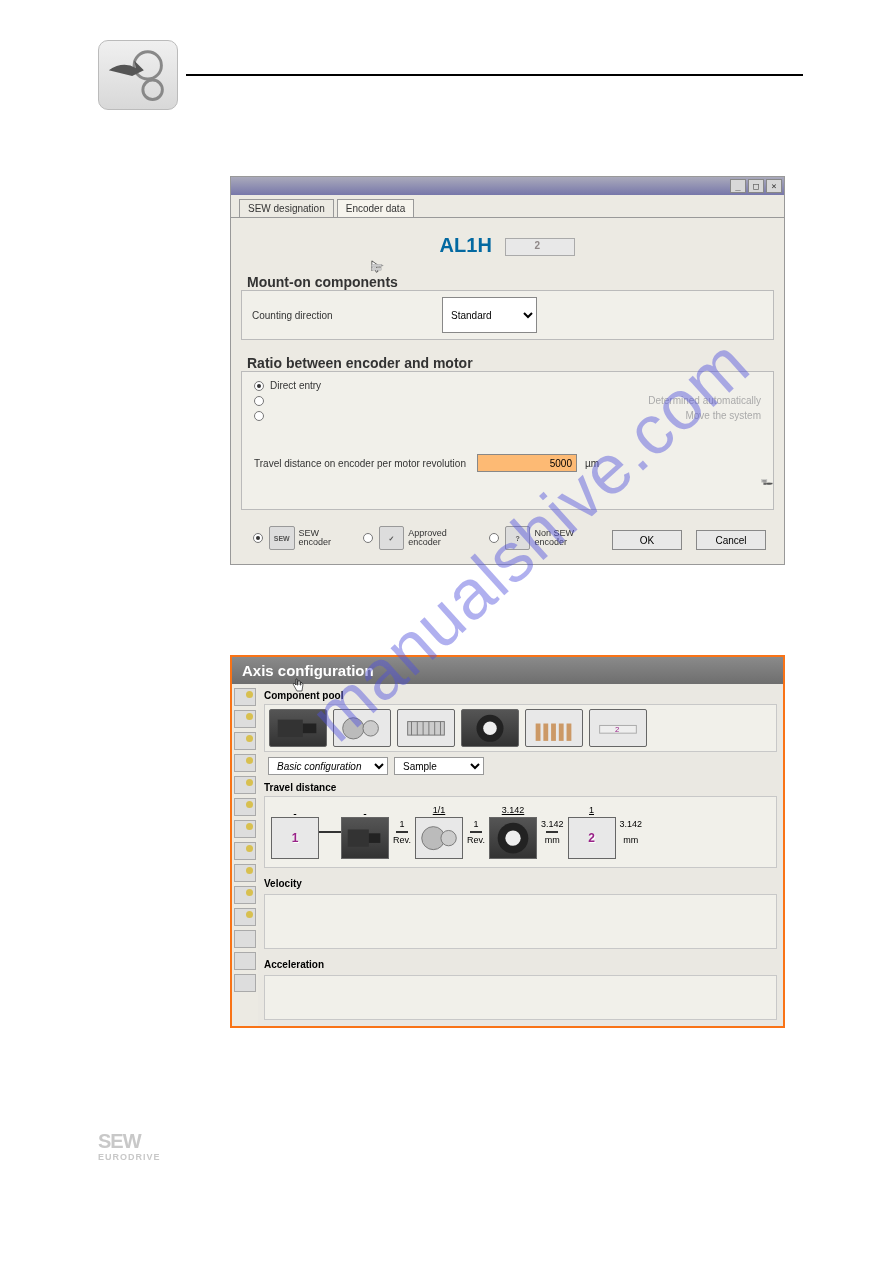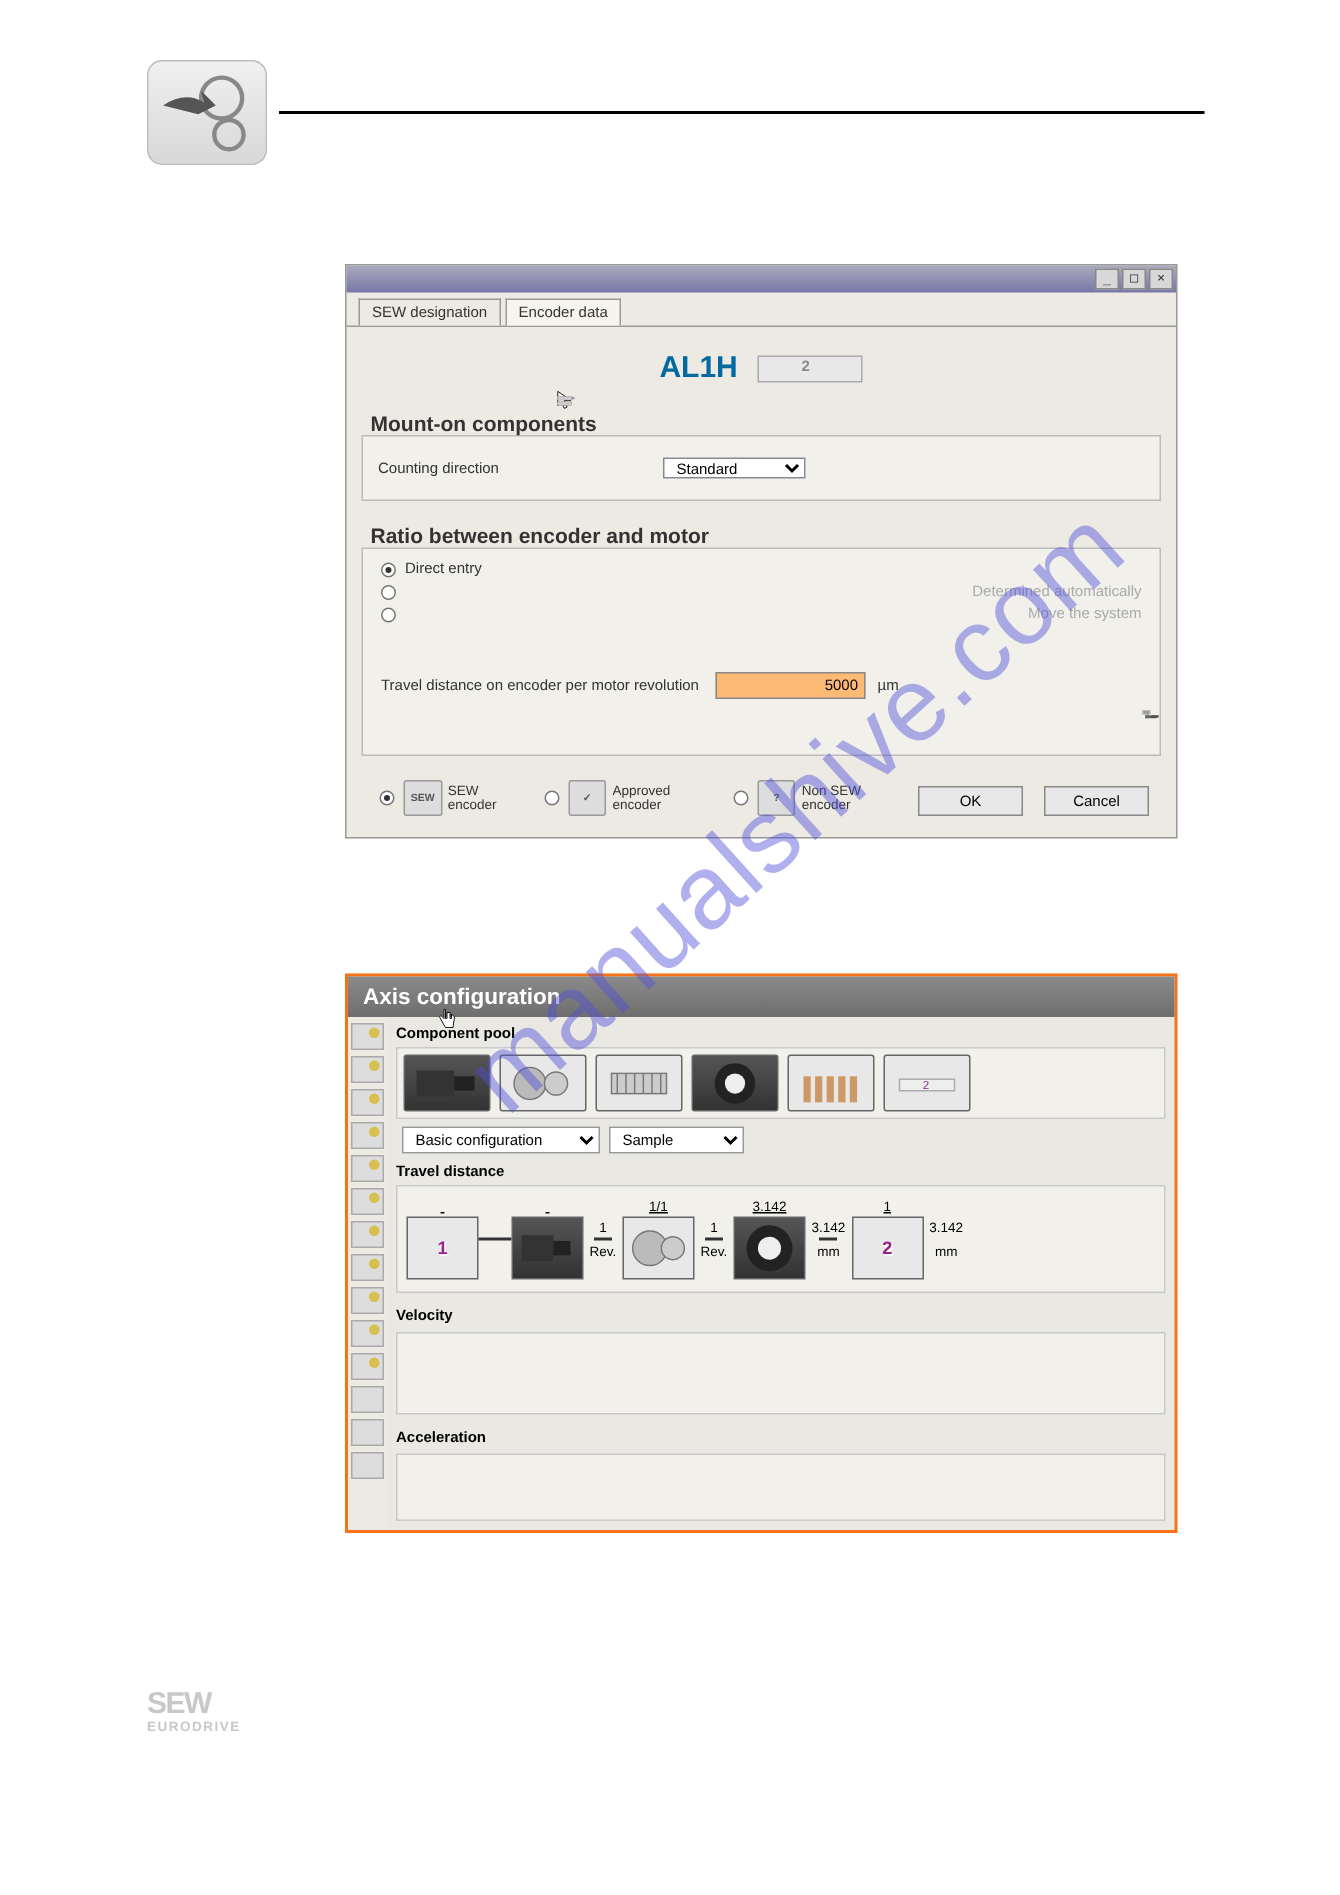--- a/index.html
+++ b/index.html
@@ -22,21 +22,21 @@
   .tab { padding: 3px 8px; background:#eceae3; border:1px solid #999; border-bottom:none; font-size:10px;}
   .tab.active { background:#f6f4ed; }
   .dlg-body { padding: 8px 10px 6px 10px; }
   .dlg-title { text-align:center; font-size:20px; font-weight:bold; color:#0369a1; padding:8px 0 14px;}
   .dlg-title .chip { display:inline-block; width:70px; height:18px; background:#e8e8e8; border:1px solid #aaa; margin-left:8px; vertical-align:middle; position:relative;}
   .dlg-title .chip::after{ content:"2"; position:absolute; left:28px; top:1px; font-size:10px; color:#8f8888; font-weight:bold;}
   .groupbox { border:1px solid #bbb; background:#f1f0ea; margin-bottom: 12px; }
   .grouplabel { font-size:14px; font-weight:bold; padding:3px 6px 0 6px; }
   .row { display:flex; align-items:center; padding:6px 10px; gap:10px;}
   .label { min-width: 180px; font-size:10px; }
-  .select { width: 95px; height:14px; border:1px solid #888; background:#fff; font-size:10px; padding:1px 4px; }
+  .select { width: 95px; height:36px; border:1px solid #888; background:#fff; font-size:10px; padding:1px 4px; }
   .rowimg { width:55px; height:30px; margin-left:auto; }
   .radio { display:flex; align-items:center; gap:6px; padding:2px 12px; font-size:10px;}
   .radio.disabled { color:#aaa;justify-content:space-between; }
   .radiocircle{ width:10px; height:10px; border-radius:50%; border:1px solid #777; background:#fff; position:relative;}
   .radio.checked .radiocircle::after{content:""; position:absolute; inset:2px; border-radius:50%; background:#333;}
   .travel-row { display:flex; align-items:center; padding:10px 12px; gap:8px;}
   .travel-row .label2 { min-width:215px; font-size:10px;}
   .numinput { width:100px; height:18px; border:1px solid #888; background:#fdba74; text-align:right; padding:1px 4px; font-size:10px;}
   .unit { font-size:10px;}
   .motorimg { width:140px; height:60px; margin-left:auto; position:relative;}
@@ -255,21 +255,21 @@
                   <rect x="26" y="14" width="5" height="18" fill="#c96"></rect>
                   <rect x="34" y="14" width="5" height="18" fill="#c96"></rect>
                   <rect x="42" y="14" width="5" height="18" fill="#c96"></rect>
                 </svg></div>
           <div class="pool-item light"><svg viewBox="0 0 58 38">
                   <rect x="10" y="16" width="38" height="8" fill="#eee" stroke="#aaa"></rect>
                   <text x="26" y="23" font-size="8" fill="#928">2</text>
                 </svg></div>
         </div>
         <div class="cfg-row">
-          <select class="cfg-select" style="width:132px;"><option>Basic configuration</option></select>
+          <select class="cfg-select" style="width:120px;font-style:italic;"><option>Basic configuration</option></select>
           <select class="cfg-select" style="width:90px;"><option>Sample</option></select>
         </div>
 
         <div class="sect-label">Travel distance</div>
         <div class="travel-box">
           <div class="chain">
             <div class="stack">
               <div class="toplabel">&nbsp;</div>
               <div class="cblock num">1</div>
             </div>

